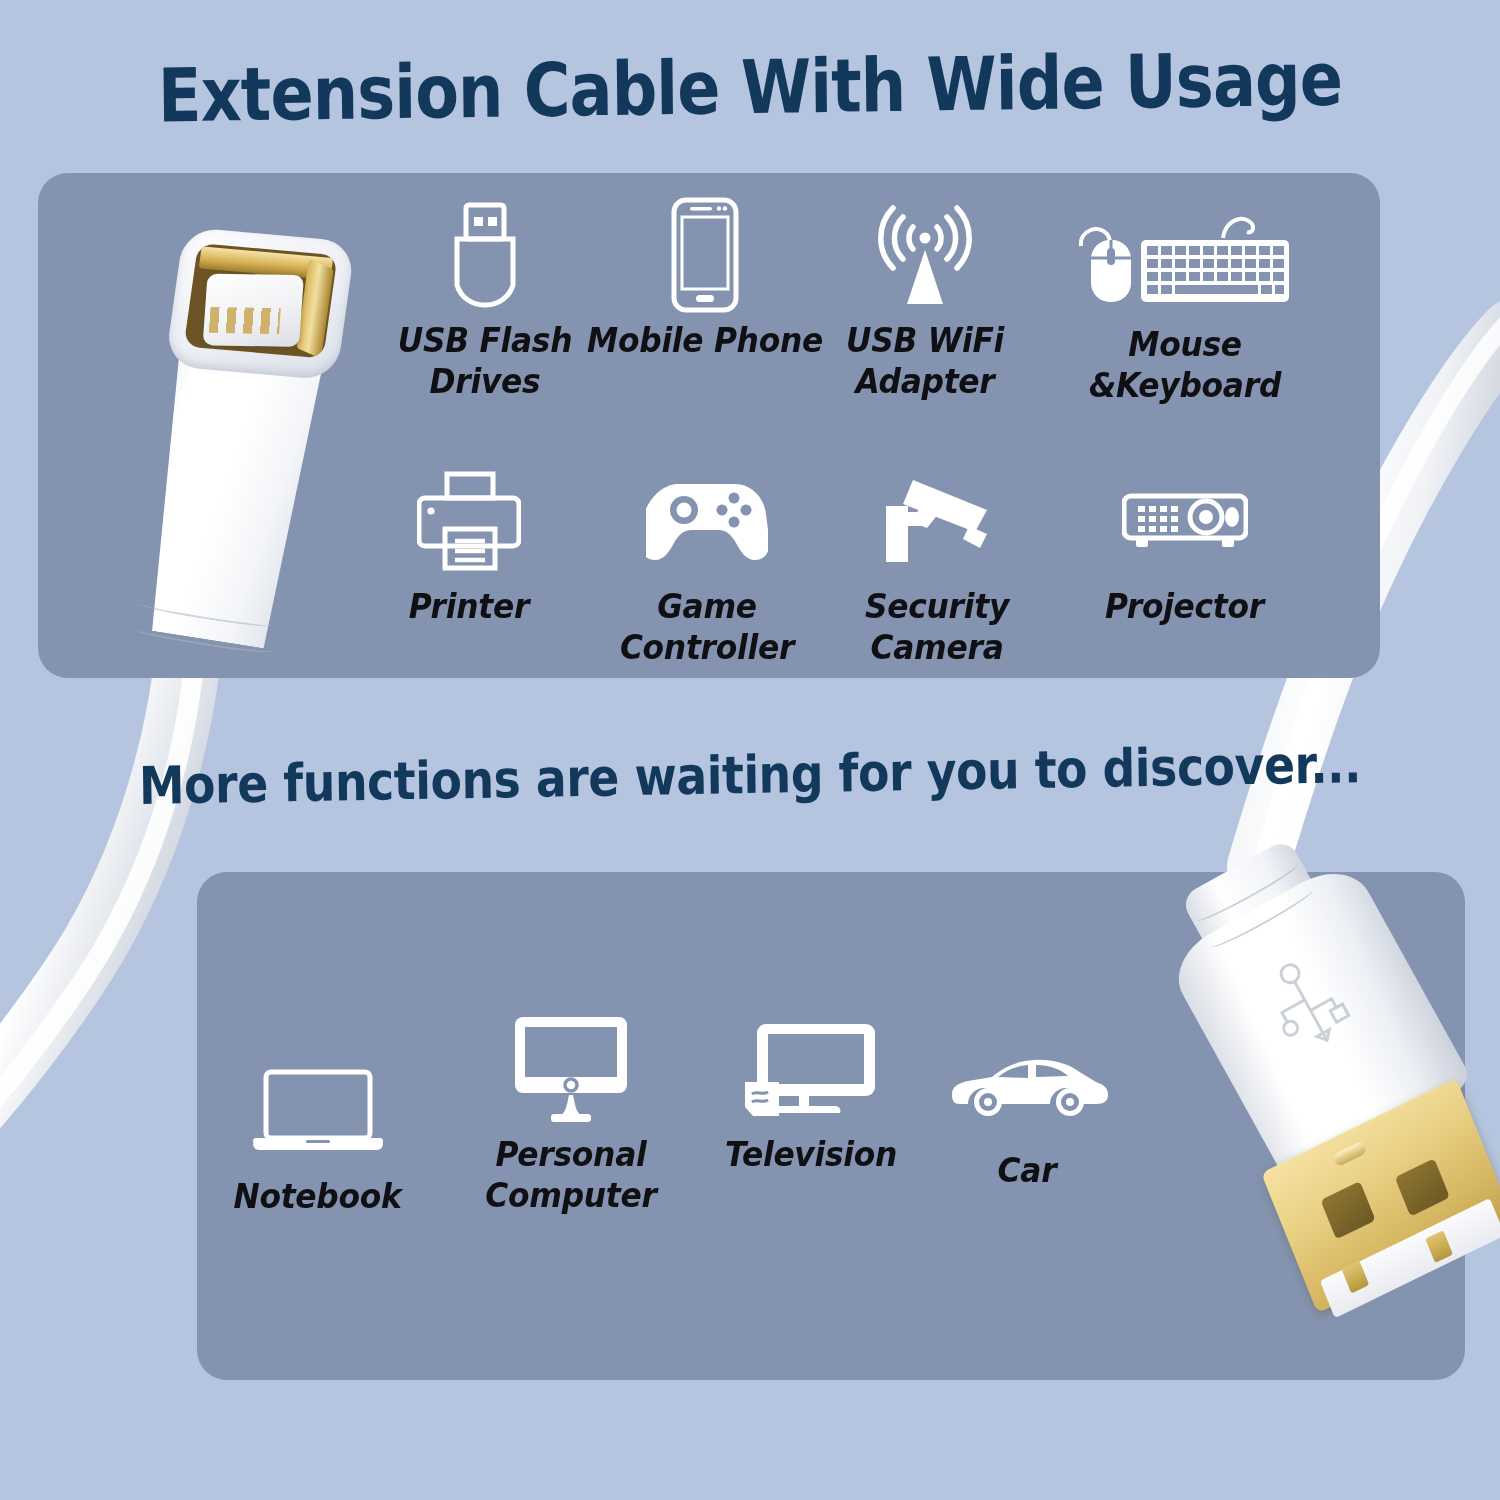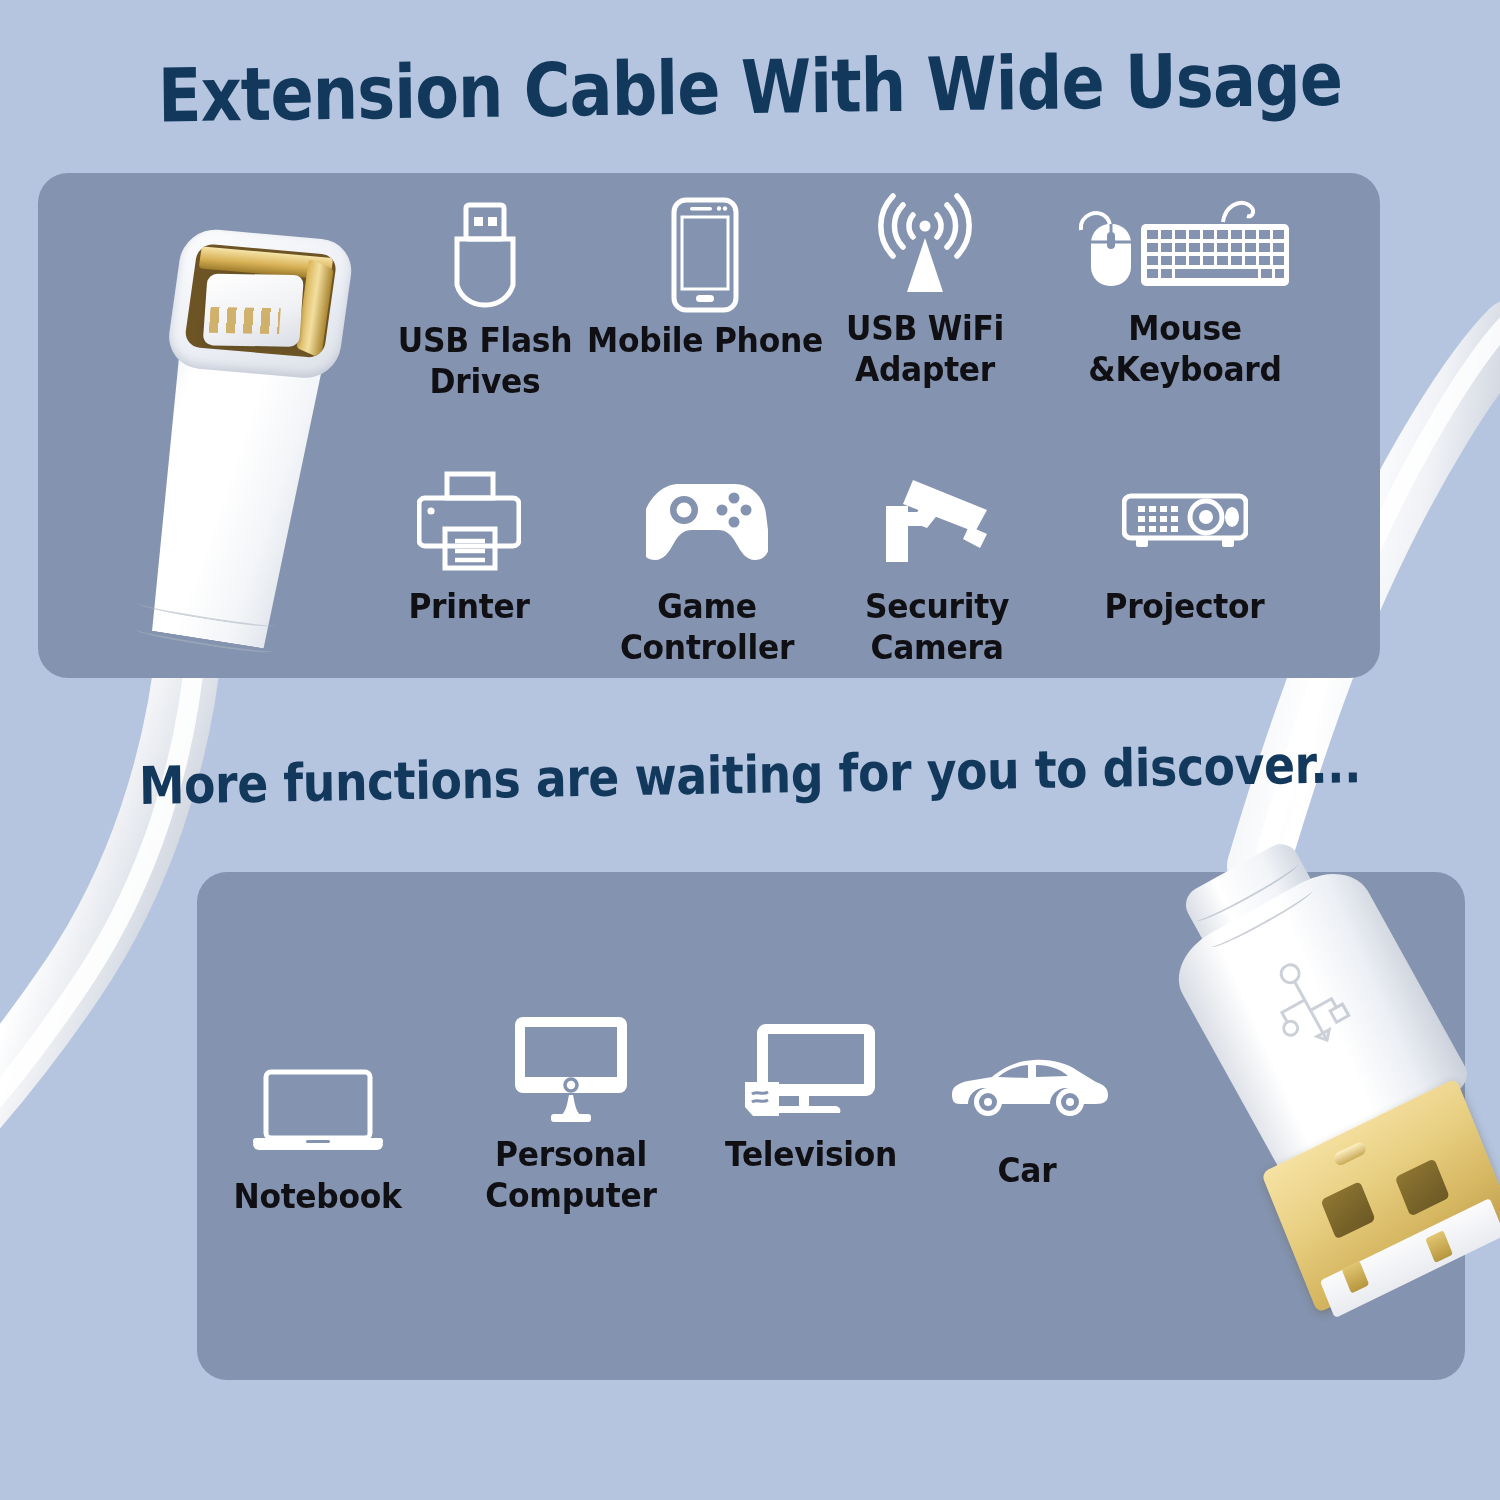--- a/index.html
+++ b/index.html
@@ -45,20 +45,21 @@
     background:#8493af;
     border-radius:30px;
   }
   #panel-top    { left:38px;  top:173px; width:1342px; height:505px; }
   #panel-bottom { left:197px; top:872px; width:1268px; height:508px; }
 
   
   .cell {
     position:absolute;
     text-align:center;
+    font-style:italic;
   }
   .cell .glyph {
     height:118px;
     display:flex; align-items:center; justify-content:center;
   }
   .cell .lbl {
     margin-top:6px;
     font-family:"DejaVu Sans", sans-serif;
     font-size:33px;
     font-weight:700;
@@ -66,22 +67,22 @@
     line-height:1.25;
     letter-spacing:-0.3px;
     transform:scaleX(0.95);
   }
 
   
 
   
   #c-usb    { left:360px; top:196px; width:250px; }
   #c-phone  { left:580px; top:196px; width:250px; }
-  #c-wifi   { left:800px; top:184px; width:250px; }
-  #c-mk     { left:1020px;top:184px; width:330px; }
+  #c-wifi   { left:800px; top:196px; width:250px; }
+  #c-mk     { left:1020px;top:200px; width:330px; }
 
   
   #c-print  { left:354px; top:462px; width:230px; }
   #c-game   { left:592px; top:462px; width:230px; }
   #c-cam    { left:822px; top:462px; width:230px; }
   #c-proj   { left:1052px;top:462px; width:265px; }
 
   
   #c-note   { left:205px; top:1052px; width:225px; }
   #c-pc     { left:456px; top:1010px; width:230px; }

